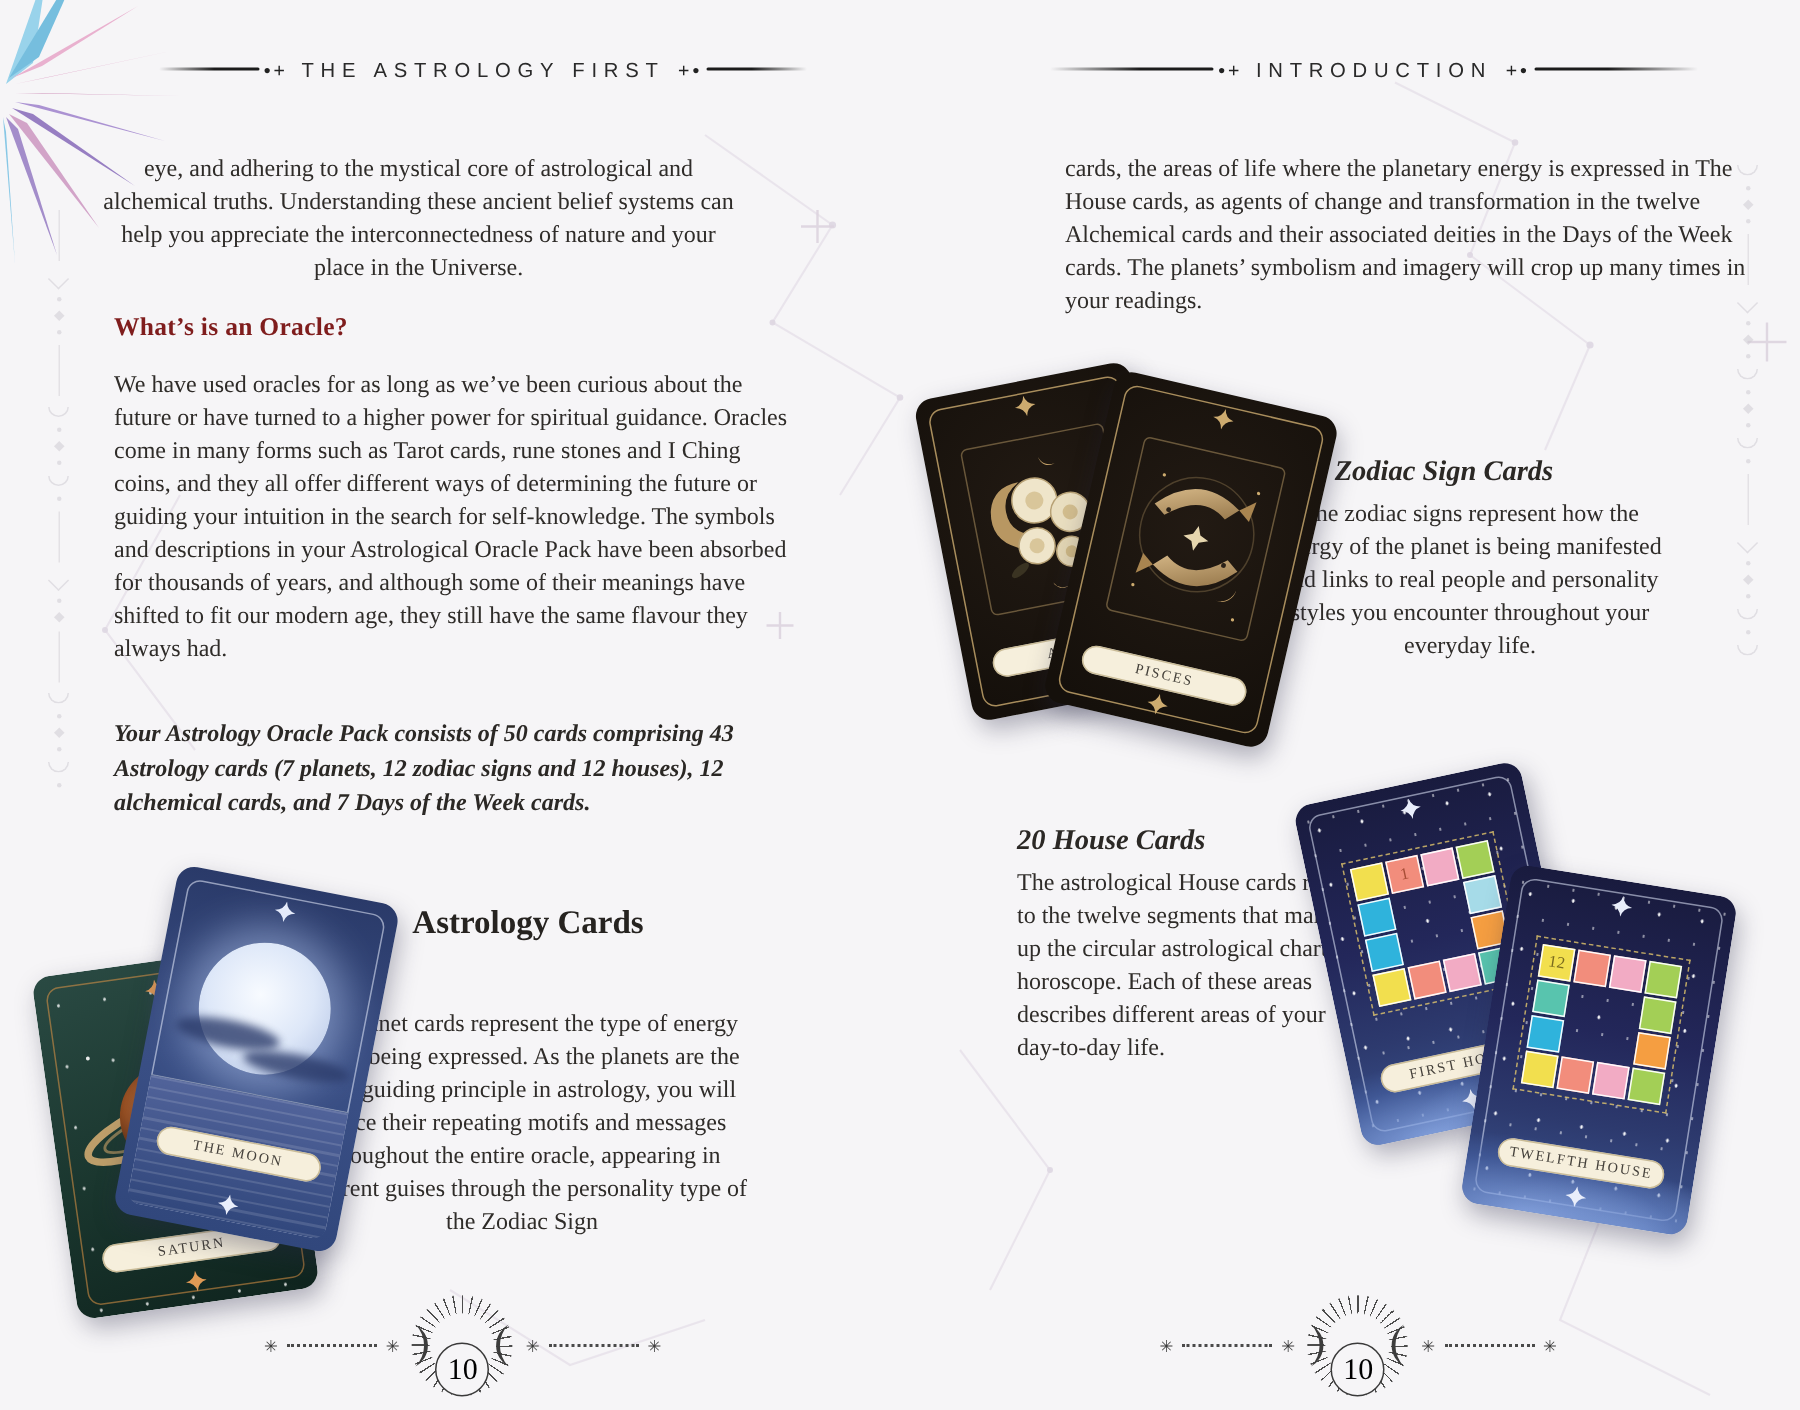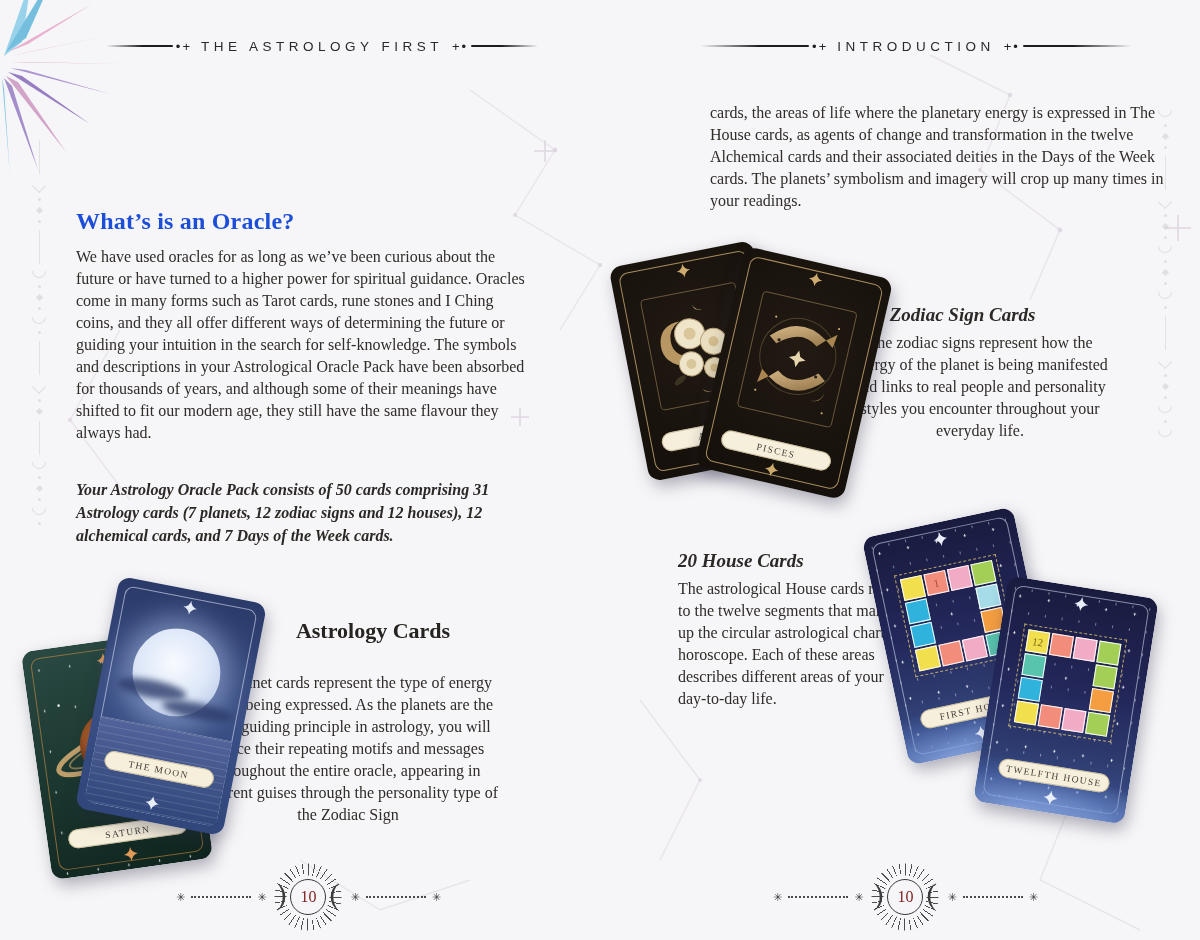--- a/index.html
+++ b/index.html
@@ -11,21 +11,21 @@
   .page-header{position:absolute;display:flex;align-items:center;height:18px;}
   .hdr-line{flex:1;height:2px;border-radius:2px;}
   .hdr-line.l{background:linear-gradient(90deg,rgba(28,28,28,0) 0%,#1c1c1c 55%);}
   .hdr-line.r{background:linear-gradient(270deg,rgba(28,28,28,0) 0%,#1c1c1c 55%);}
   .hdr-glyph{font-family:"Liberation Sans",sans-serif;font-size:13px;color:#222;padding:0 3px;letter-spacing:2px;}
   .hdr-text{font-family:"Liberation Sans",sans-serif;font-size:13.5px;letter-spacing:4.5px;
             color:#2a2a2a;padding:0 6px;white-space:nowrap;}
   
   .para{position:absolute;font-size:16px;line-height:22px;}
   .center{text-align:center;}
-  .h-big{position:absolute;font-size:24px;font-weight:bold;letter-spacing:.2px;color:#1d4ed8;}
+  .h-big{position:absolute;font-size:17px;font-weight:bold;letter-spacing:.2px;color:#7f1d1d;}
   .h-mid{position:absolute;font-size:22px;font-weight:bold;text-align:center;color:#262320;}
   .h-sub{position:absolute;font-size:19px;font-weight:bold;font-style:italic;color:#2b2825;}
   .note{position:absolute;font-size:16px;line-height:23px;font-weight:bold;font-style:italic;color:#2b2825;}
   
   .card{position:absolute;border-radius:12px;box-shadow:3px 7px 16px rgba(40,40,70,.35);}
   .card-frame{position:absolute;inset:8px;border-radius:9px;pointer-events:none;}
   .label-pill{position:absolute;left:13%;right:13%;height:19px;background:#f6efdc;border-radius:10px;
       display:flex;align-items:center;justify-content:center;font-size:9.5px;letter-spacing:1.4px;
       color:#44403a;box-shadow:inset 0 0 0 1px rgba(165,145,95,.55);white-space:nowrap;}
   .spark{position:absolute;width:14px;height:14px;}
@@ -66,23 +66,23 @@
       justify-content:center;font-size:11px;font-family:"Liberation Serif",serif;}
   
   .footer-row{position:absolute;display:flex;align-items:center;gap:6px;}
   .f-star{font-family:"DejaVu Sans",sans-serif;font-size:11px;color:#3c3c3c;line-height:1;}
   .f-dots{width:60px;height:0;border-top:2px dotted #4a4a4a;}
   .medallion{position:relative;width:72px;height:72px;flex:0 0 auto;}
   .rays{position:absolute;inset:0;border-radius:50%;
       background:repeating-conic-gradient(#4c4c4c 0deg 1.7deg,rgba(0,0,0,0) 1.7deg 11.25deg);
       -webkit-mask:radial-gradient(circle,rgba(0,0,0,0) 0 21px,#000 22px 33px,rgba(0,0,0,0) 34px);
       mask:radial-gradient(circle,rgba(0,0,0,0) 0 21px,#000 22px 33px,rgba(0,0,0,0) 34px);}
-  .num-circle{position:absolute;left:18px;top:18px;width:36px;height:36px;border:1.6px solid #3a3a3a;
+  .num-circle{position:absolute;left:18px;top:34px;width:36px;height:36px;border:1.6px solid #3a3a3a;
       border-radius:50%;background:#f6f5f7;box-sizing:border-box;display:flex;align-items:center;
-      justify-content:center;font-size:16px;color:#7f1d1d;}
+      justify-content:center;font-size:20px;color:#000000;}
   .cres{position:absolute;top:21px;width:12px;height:30px;}
   .cres.left{left:2px;} .cres.right{right:2px;}
   
   .edge-col{position:absolute;display:flex;flex-direction:column;align-items:center;gap:7px;opacity:.55;}
   .e-line{width:1px;height:34px;background:#d5d2d8;}
   .e-dot{width:3px;height:3px;border-radius:50%;background:#cfccd3;}
   .e-diamond{width:5px;height:5px;background:#cfccd3;transform:rotate(45deg);}
   .e-chev{width:9px;height:9px;border-left:1.6px solid #cfccd3;border-bottom:1.6px solid #cfccd3;transform:rotate(-45deg);}
   .e-cres{width:14px;height:7px;border:1.7px solid #cfccd3;border-top:none;border-radius:0 0 14px 14px;box-sizing:border-box;}
 </style>
@@ -187,28 +187,29 @@
   </div>
 
   <div class="page-header" style="left:106px;top:37px;width:432px;">
     <div class="hdr-line l"></div>
     <span class="hdr-glyph">•+</span>
     <span class="hdr-text">THE ASTROLOGY FIRST</span>
     <span class="hdr-glyph">+•</span>
     <div class="hdr-line r"></div>
   </div>
 
+  <div class="para center" style="left:64px;top:102px;width:430px;">eye, and adhering to the mystical core of astrological and alchemical truths. Understanding these ancient belief systems can help you appreciate the interconnectedness of nature and your place in the Universe.</div>
 
   <div class="h-big" style="left:76px;top:208px;">What’s is an Oracle?</div>
 
   <div class="para" style="left:76px;top:246px;width:452px;">We have used oracles for as long as we’ve been curious about the future or have turned to a higher power for spiritual guidance. Oracles come in many forms such as Tarot cards, rune stones and I Ching coins, and they all offer different ways of determining the future or guiding your intuition in the search for self-knowledge. The symbols and descriptions in your Astrological Oracle Pack have been absorbed for thousands of years, and although some of their meanings have shifted to fit our modern age, they still have the same flavour they always had.</div>
 
-  <div class="note" style="left:76px;top:478px;width:472px;">Your Astrology Oracle Pack consists of 50 cards comprising 31 Astrology cards (7 planets, 12 zodiac signs and 12 houses), 12 alchemical cards, and 7 Days of the Week cards.</div>
-
-  <div class="h-mid" style="left:228px;top:602px;width:290px;margin-top:16px;">Astrology Cards</div>
+  <div class="note" style="left:76px;top:478px;width:472px;">Your Astrology Oracle Pack consists of 50 cards comprising 43 Astrology cards (7 planets, 12 zodiac signs and 12 houses), 12 alchemical cards, and 7 Days of the Week cards.</div>
+
+  <div class="h-mid" style="left:207px;top:602px;width:290px;">Astrology Cards</div>
 
 
   <div class="para center" style="left:192px;top:672px;width:312px;">The planet cards represent the type of energy that is being expressed. As the planets are the main guiding principle in astrology, you will notice their repeating motifs and messages throughout the entire oracle, appearing in different guises through the personality type of the Zodiac Sign</div>
 
   <div class="card card-saturn" style="left:36px;top:640px;width:162px;height:230px;transform:rotate(-8deg);z-index:1;">
     <div class="card-frame"></div>
     <span class="spark" style="left:74px;top:12px;">
       <svg viewBox="0 0 20 20">
           <path d="M10 0Q11.5 8.5 20 10Q11.5 11.5 10 20Q8.5 11.5 0 10Q8.5 8.5 10 0Z" fill="#e09a55"></path>
         </svg>

